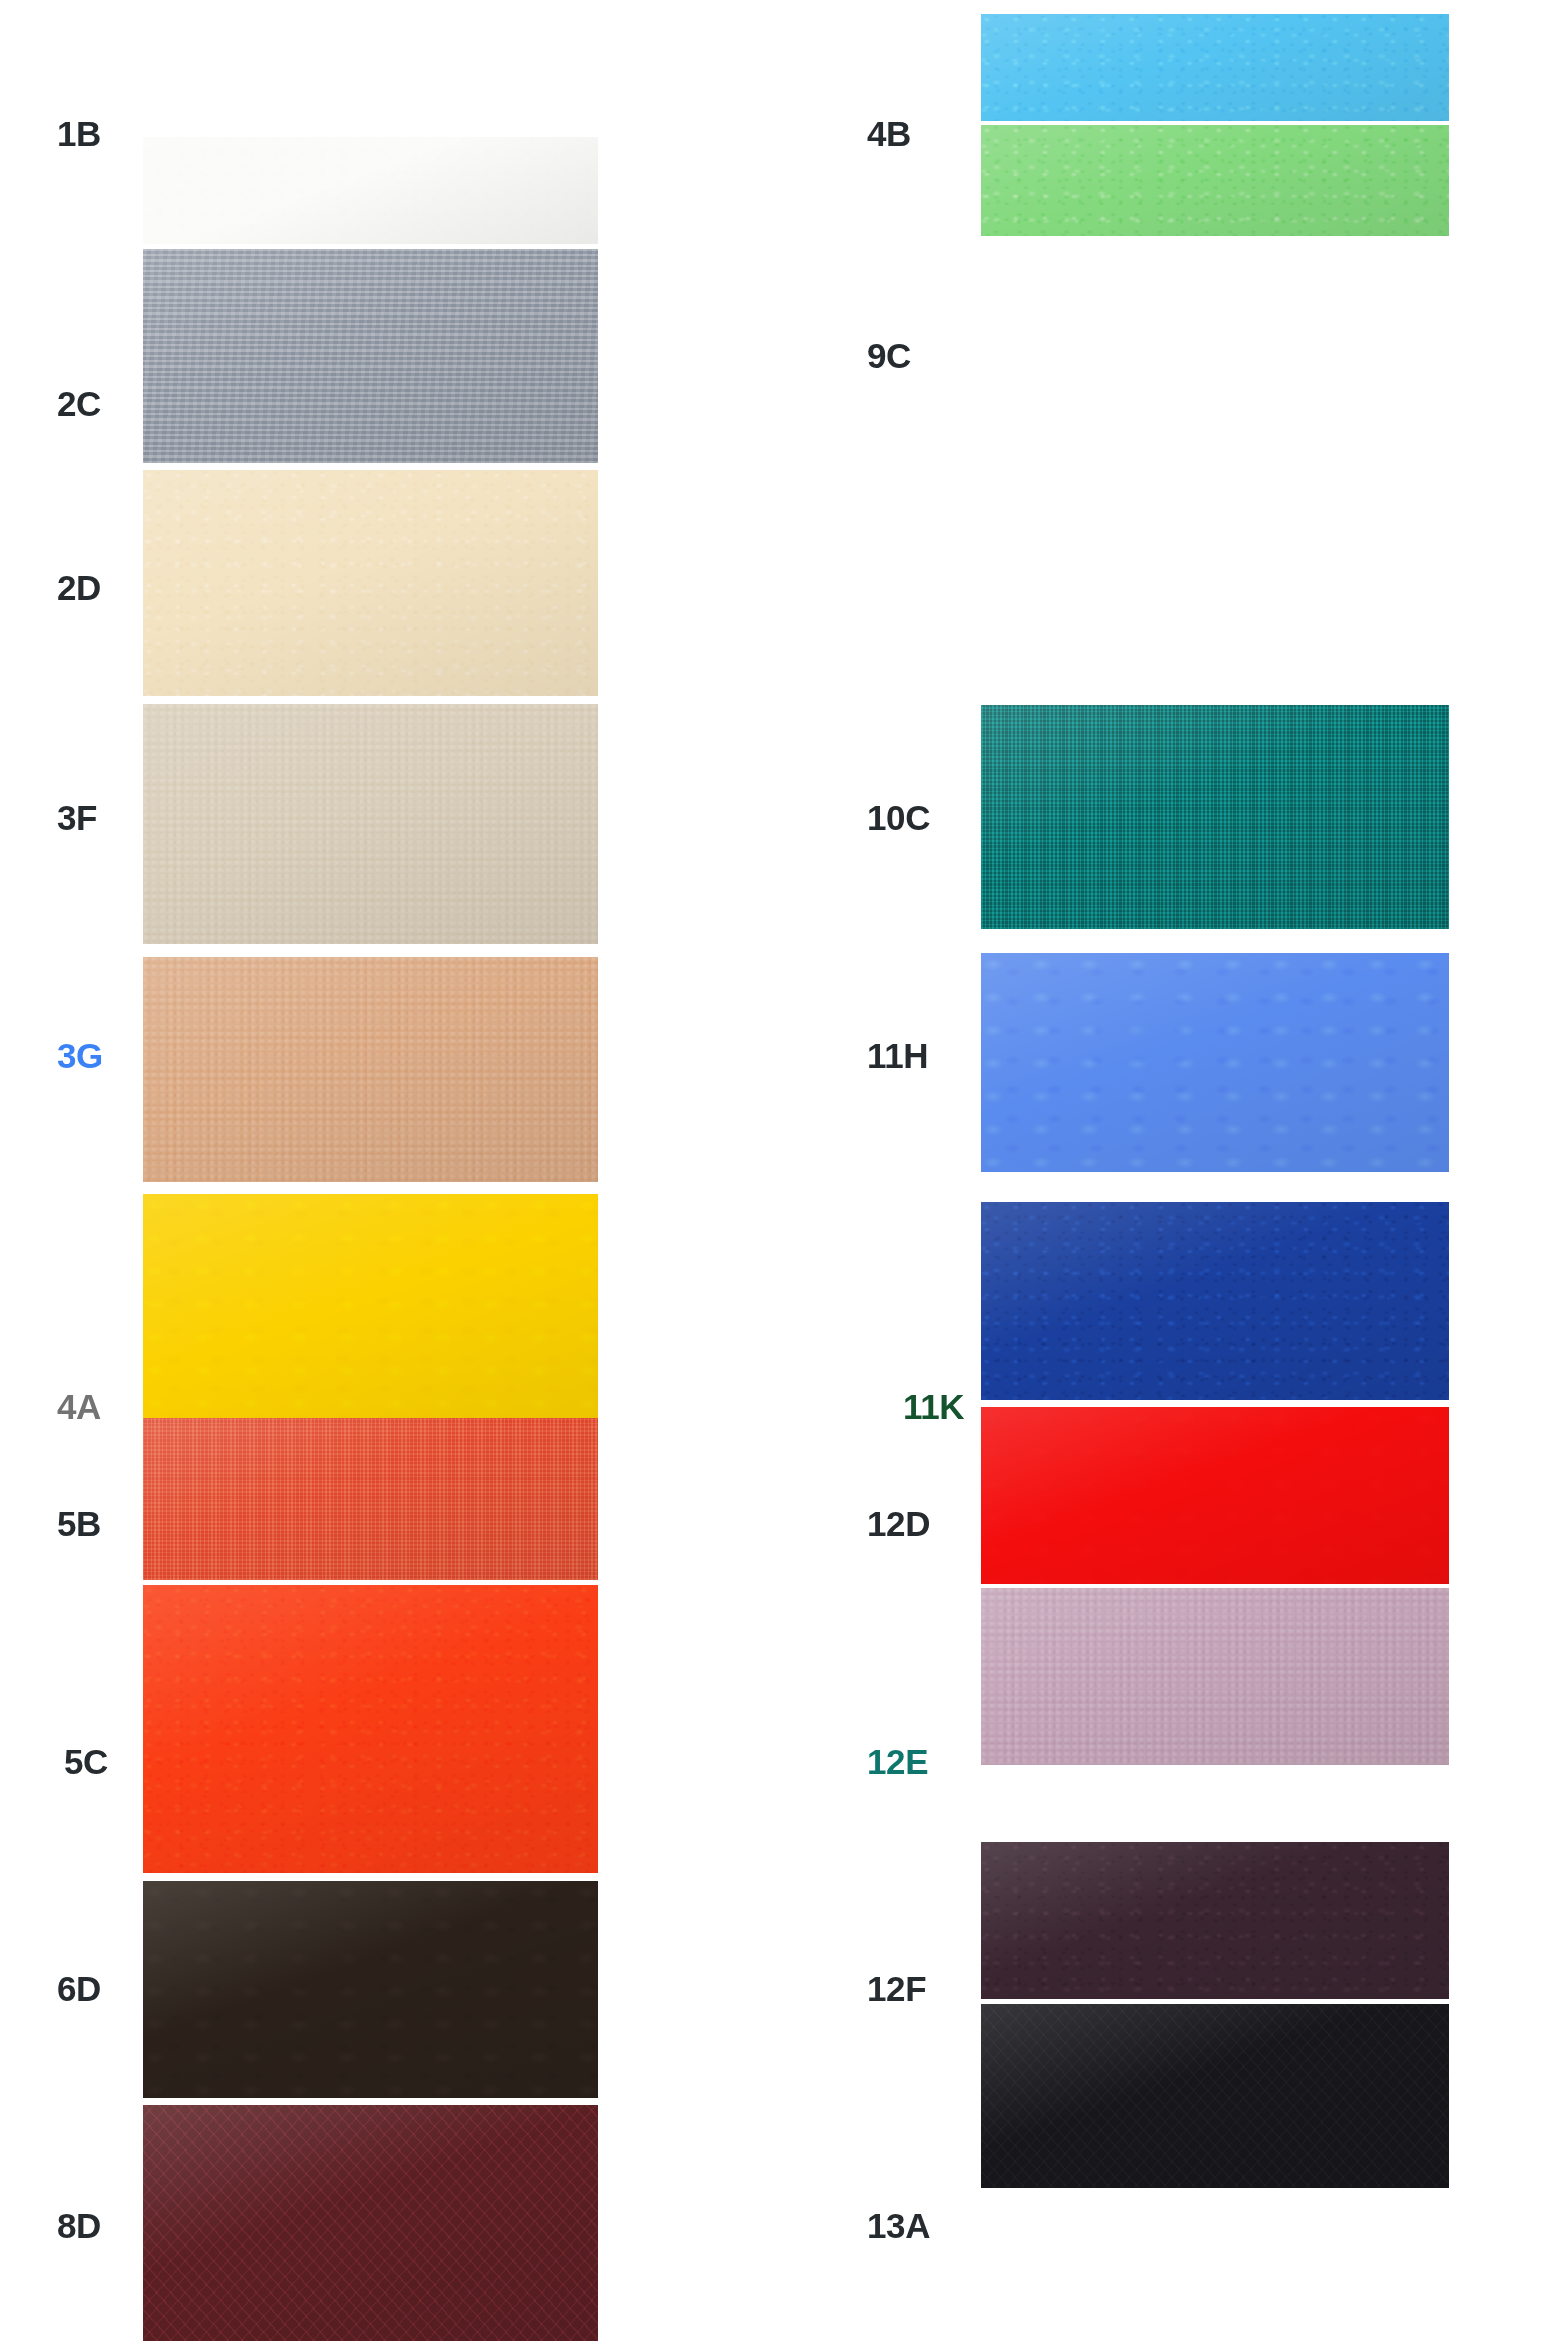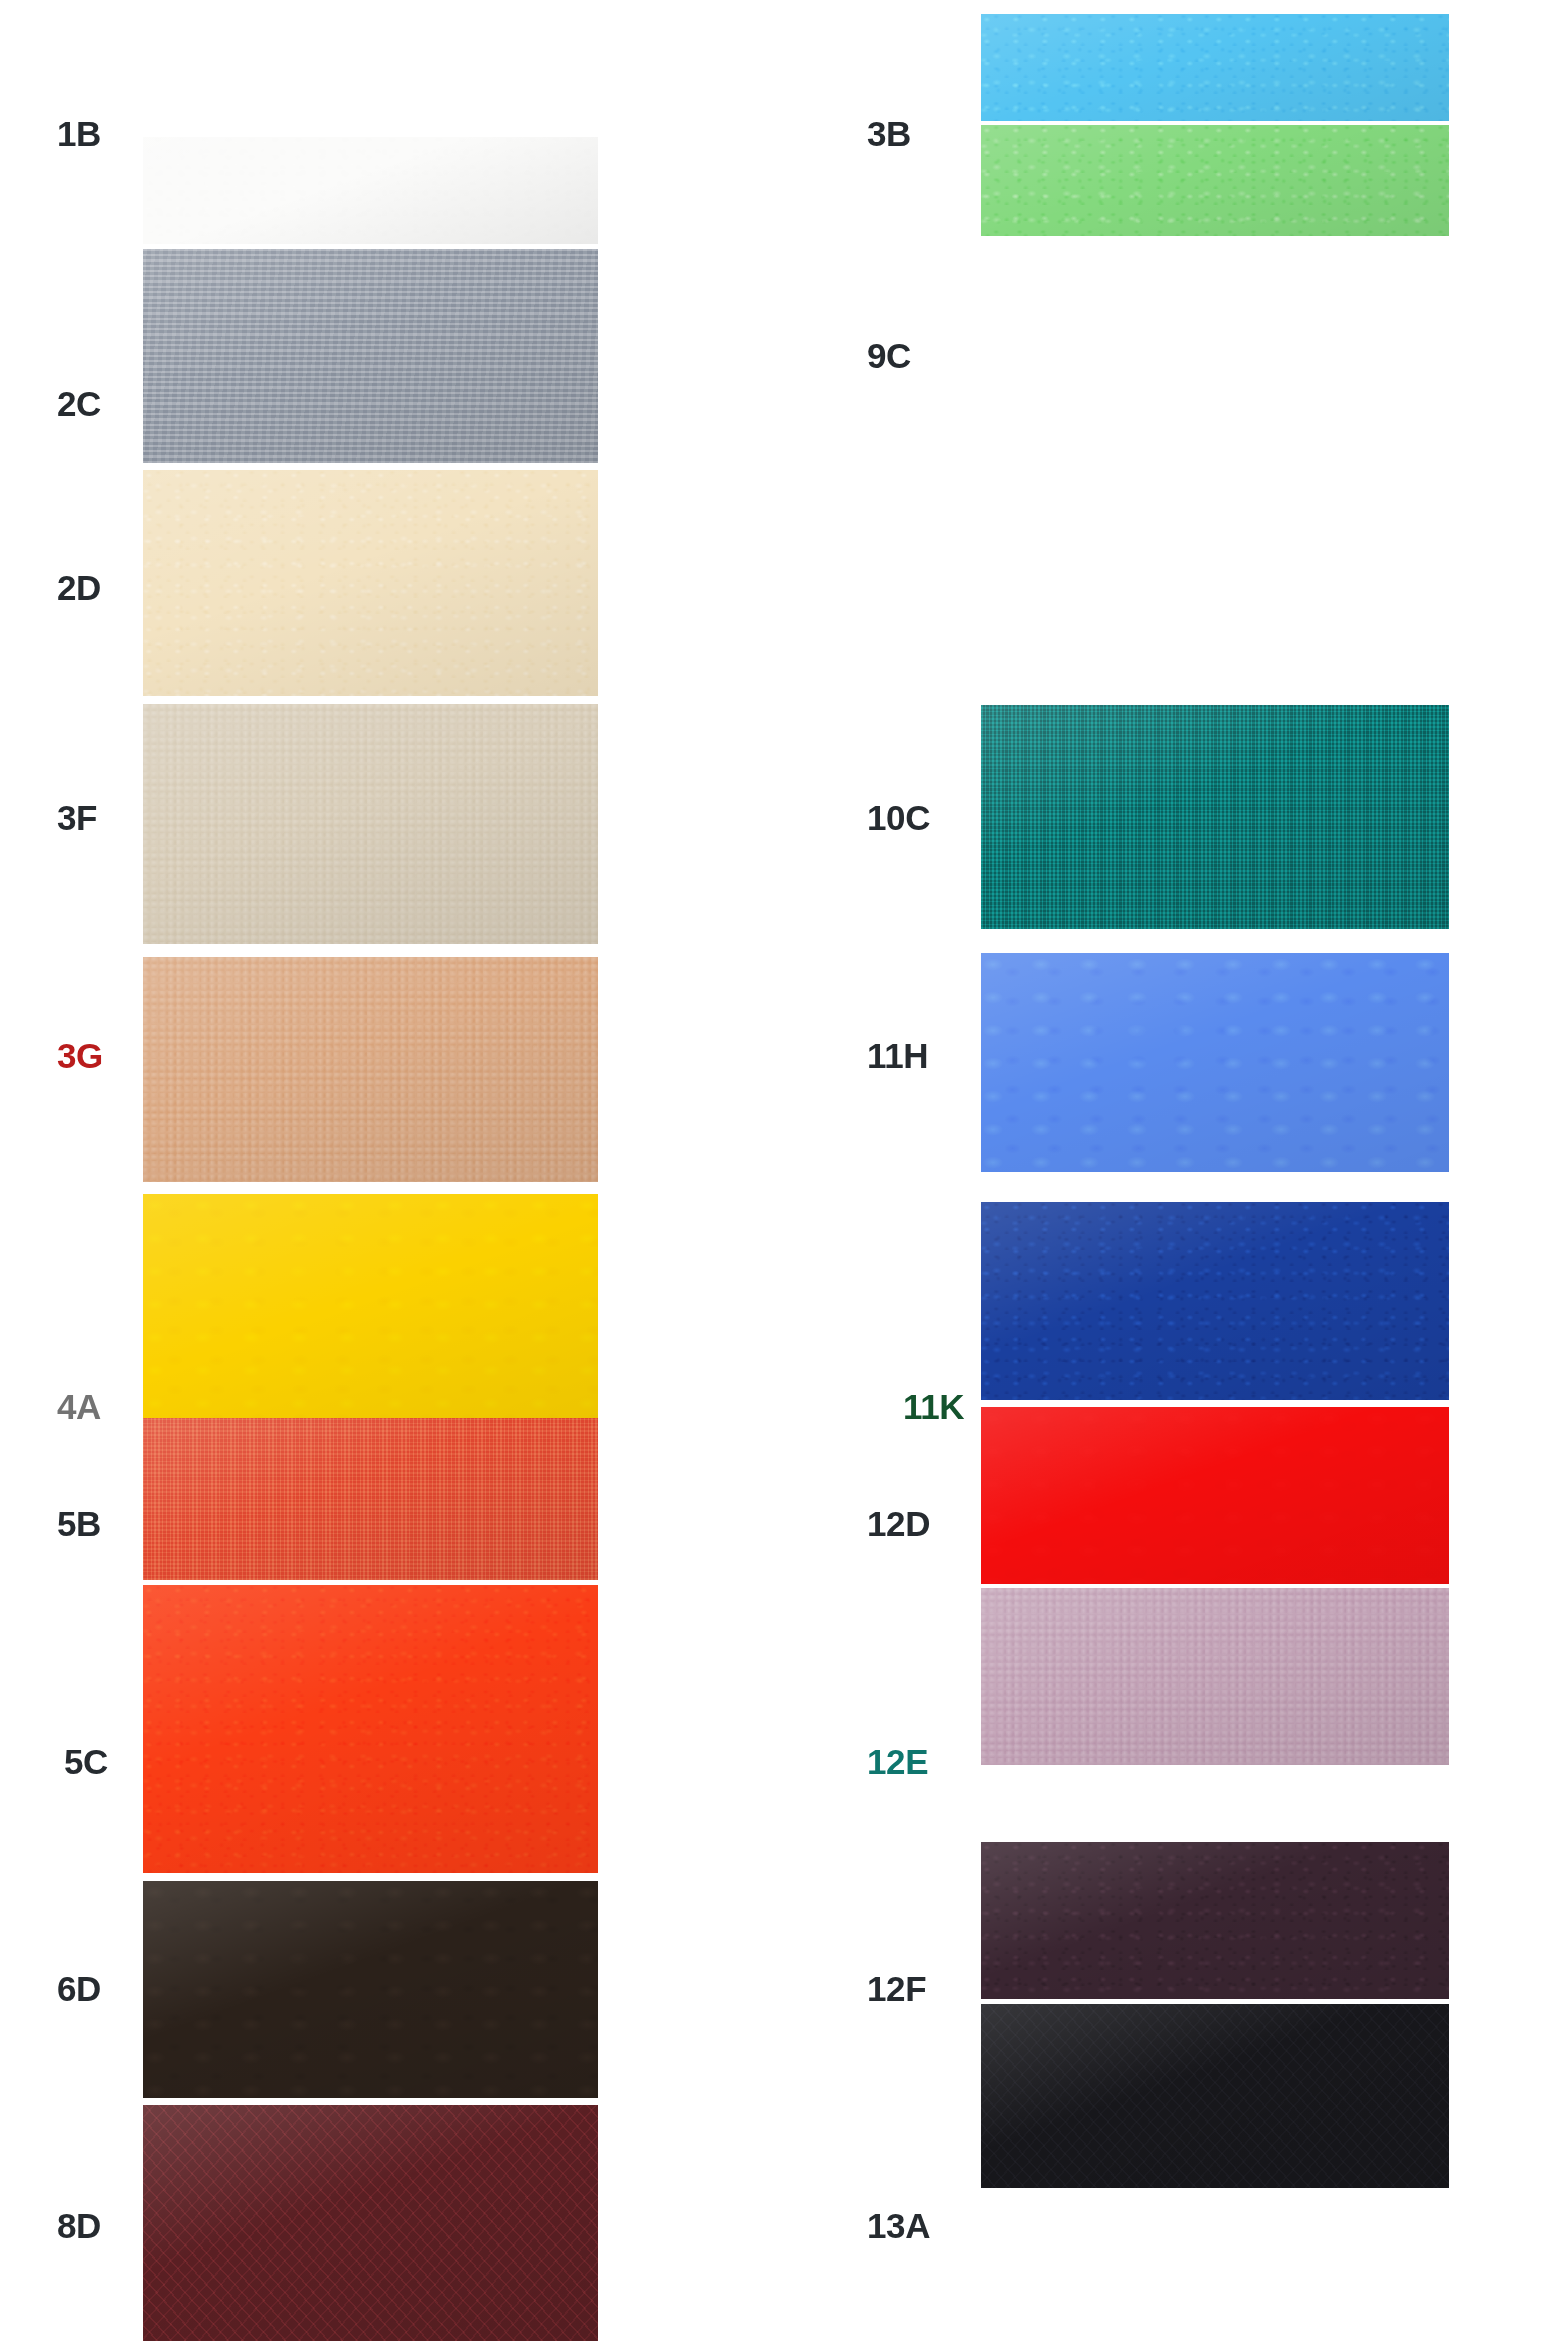--- a/index.html
+++ b/index.html
@@ -117,21 +117,21 @@
         <div class="base" style="background: rgb(243, 227, 194);"></div>
         <div class="grain grain-pebble"></div>
         <div class="sheen"></div>
       </div>
       <div class="swatch-label" style="left: 57px; top: 800px; color: rgb(38, 43, 48);">3F</div>
       <div class="swatch-chip" style="left: 143px; top: 704px; width: 455px; height: 240px;">
         <div class="base" style="background: rgb(217, 206, 186);"></div>
         <div class="grain grain-fine"></div>
         <div class="sheen"></div>
       </div>
-      <div class="swatch-label" style="left: 57px; top: 1038px; color: #b91c1c;">3G</div>
+      <div class="swatch-label" style="left: 57px; top: 1038px; color: #3b82f6;">3G</div>
       <div class="swatch-chip" style="left: 143px; top: 957px; width: 455px; height: 225px;">
         <div class="base" style="background: rgb(220, 171, 134);"></div>
         <div class="grain grain-fine"></div>
         <div class="sheen"></div>
       </div>
       <div class="swatch-label" style="left: 57px; top: 1389px; color: #737373;">4A</div>
       <div class="swatch-chip" style="left: 143px; top: 1194px; width: 455px; height: 270px;">
         <div class="base" style="background: rgb(251, 209, 0);"></div>
         <div class="grain grain-soft"></div>
         <div class="sheen"></div>
@@ -155,21 +155,21 @@
         <div class="sheen"></div>
       </div>
       <div class="swatch-label" style="left: 57px; top: 2208px; color: rgb(38, 43, 48);">8D</div>
       <div class="swatch-chip" style="left: 143px; top: 2105px; width: 455px; height: 237px;">
         <div class="base" style="background: rgb(107, 36, 41);"></div>
         <div class="grain grain-diamond"></div>
         <div class="sheen"></div>
       </div>
     </div>
     <div class="swatch-row" style="left: 0px; top: 0px; width: 1564px; height: 2342px;">
-      <div class="swatch-label" style="left: 867px; top: 116px; color: rgb(38, 43, 48);">3B</div>
+      <div class="swatch-label" style="left: 867px; top: 116px; color: rgb(38, 43, 48);">4B</div>
       <div class="swatch-chip" style="left: 981px; top: 13.6px; width: 468px; height: 107px;">
         <div class="base" style="background: rgb(84, 196, 242);"></div>
         <div class="grain grain-pebble"></div>
         <div class="sheen"></div>
       </div>
       <div class="swatch-label" style="left: 867px; top: 338px; color: rgb(38, 43, 48);">9C</div>
       <div class="swatch-chip" style="left: 981px; top: 125px; width: 468px; height: 111px;">
         <div class="base" style="background: rgb(132, 217, 126);"></div>
         <div class="grain grain-pebble"></div>
         <div class="sheen"></div>

